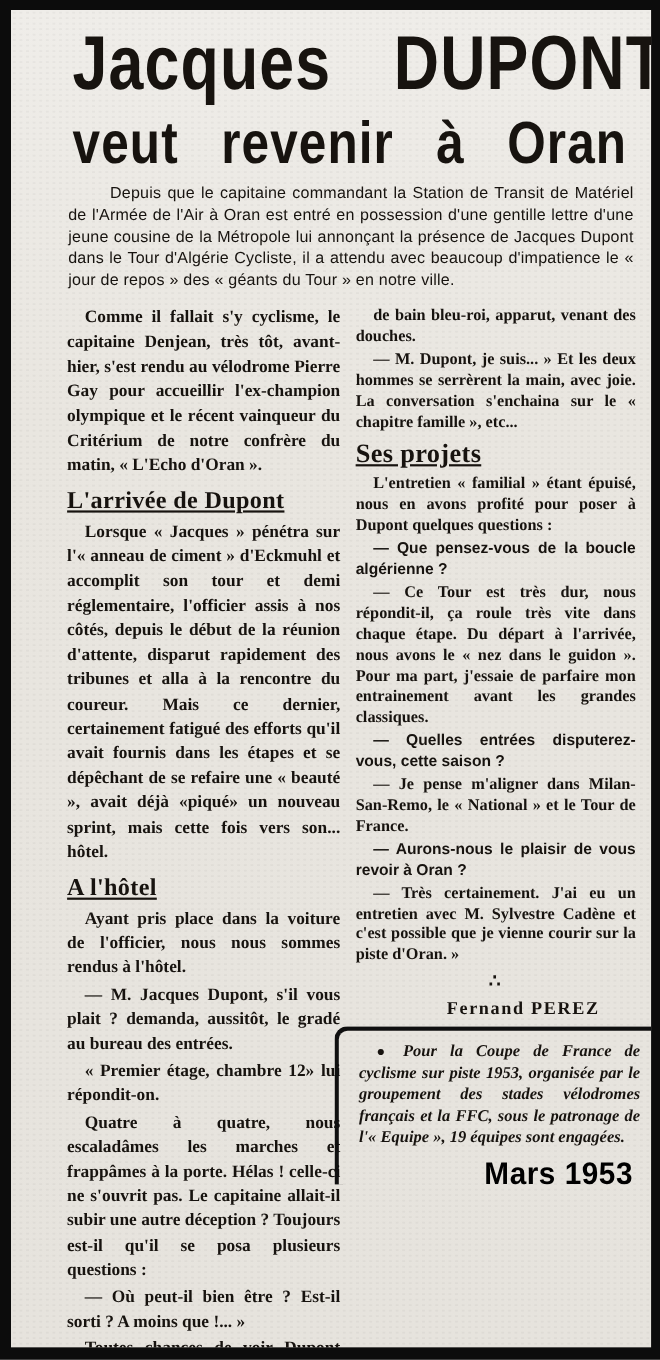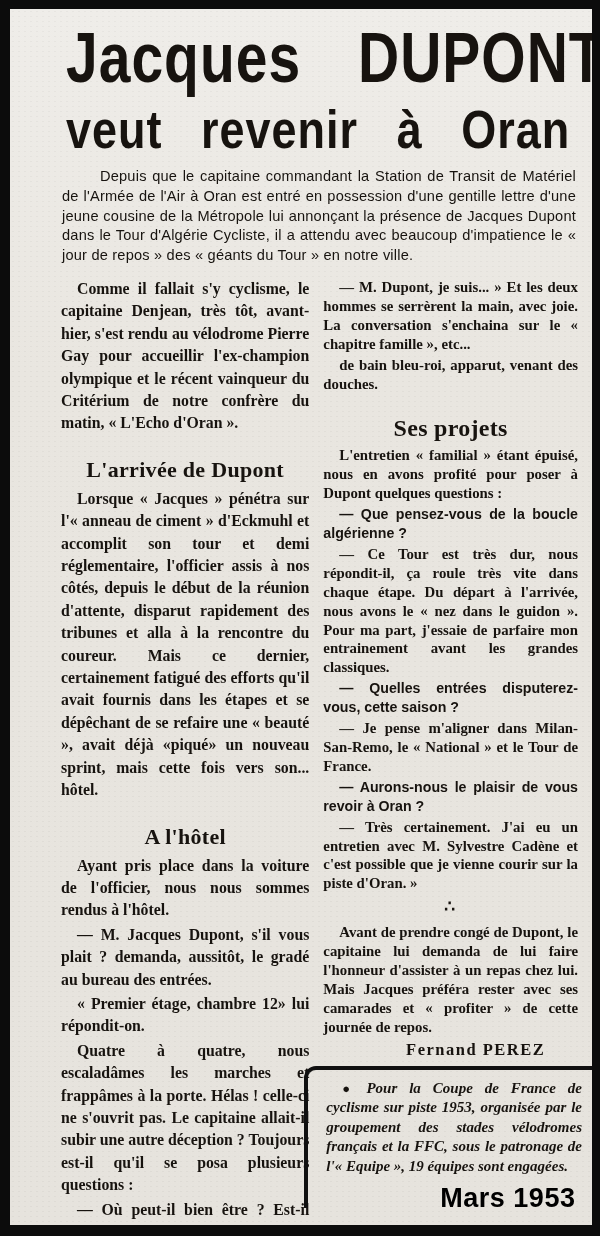--- a/index.html
+++ b/index.html
@@ -44,22 +44,23 @@
     letter-spacing:0.2px;
   }
   
   .cols { display:flex; gap:14px; padding:8px 14px 0 15px; }
   .col { text-align:justify; }
   .col p { margin:0 0 2px 0; text-indent:16px; font-weight:bold; }
   .col-left  { width:273px; font-size:15.8px; line-height:22.4px; }
   .col-right { width:280px; font-size:14.8px; line-height:18.9px; }
   .section-h {
     font-weight:bold; font-size:22px; line-height:26px;
-    margin:22px 0 5px 0; text-indent:0; text-align:center;
+    margin:7px 0 5px 0; text-indent:0; text-align:left;
     letter-spacing:0.3px;
+    text-decoration:underline;
   }
   .col-right .section-h { font-size:24px; }
   .q { font-family:"Liberation Sans", sans-serif; font-size:14.2px; }
   .ornament { text-align:center; font-size:17px; font-weight:bold; margin:5px 0 6px 0; letter-spacing:2px; }
   .byline {
     text-align:center; padding-left:50px;
     font-weight:bold; font-size:16.5px; letter-spacing:1.5px;
     margin:4px 0 6px 0;
   }
   
@@ -107,32 +108,31 @@
       <p>Ayant pris place dans la voiture de l'officier, nous nous sommes rendus à l'hôtel.</p>
       <p>— M. Jacques Dupont, s'il vous plait ? demanda, aussitôt, le gradé au bureau des entrées.</p>
       <p>« Premier étage, chambre 12» lui répondit-on.</p>
       <p>Quatre à quatre, nous escaladâmes les marches et frappâmes à la porte. Hélas ! celle-ci ne s'ouvrit pas. Le capitaine allait-il subir une autre déception ? Toujours est-il qu'il se posa plusieurs questions :</p>
       <p>— Où peut-il bien être ? Est-il sorti ? A moins que !... »</p>
       <p>Toutes chances de voir Dupont semblaient s'envoler! ...</p>
       <p>C'est alors que Jacques Dupont, revêtu d'une belle sortie</p>
     </div>
 
     <div class="col col-right">
+      <p>de bain bleu-roi, apparut, venant des douches.</p>
       <p>— M. Dupont, je suis... » Et les deux hommes se serrèrent la main, avec joie. La conversation s'enchaina sur le « chapitre famille », etc...</p>
-      <p>de bain bleu-roi, apparut, venant des douches.</p>
       <div class="section-h">Ses projets</div>
       <p>L'entretien « familial » étant épuisé, nous en avons profité pour poser à Dupont quelques questions :</p>
       <p class="q">— Que pensez-vous de la boucle algérienne ?</p>
       <p>— Ce Tour est très dur, nous répondit-il, ça roule très vite dans chaque étape. Du départ à l'arrivée, nous avons le « nez dans le guidon ». Pour ma part, j'essaie de parfaire mon entrainement avant les grandes classiques.</p>
       <p class="q">— Quelles entrées disputerez-vous, cette saison ?</p>
       <p>— Je pense m'aligner dans Milan-San-Remo, le « National » et le Tour de France.</p>
       <p class="q">— Aurons-nous le plaisir de vous revoir à Oran ?</p>
       <p>— Très certainement. J'ai eu un entretien avec M. Sylvestre Cadène et c'est possible que je vienne courir sur la piste d'Oran. »</p>
       <div class="ornament">∴</div>
-      <p>Avant de prendre congé de Dupont, le capitaine lui demanda de lui faire l'honneur d'assister à un repas chez lui. Mais Jacques préféra rester avec ses camarades et « profiter » de cette journée de repos.</p>
       <div class="byline">Fernand PEREZ</div>
 
       <div class="box">
         <p class="note"><span class="bullet">●</span><span>Pour la Coupe de France de cyclisme sur piste 1953, organisée par le groupement des stades vélodromes français et la FFC, sous le patronage de l'« Equipe », 19 équipes sont engagées.</span></p>
         <div class="stamp">Mars 1953</div>
       </div>
     </div>
 
   </div>
 

